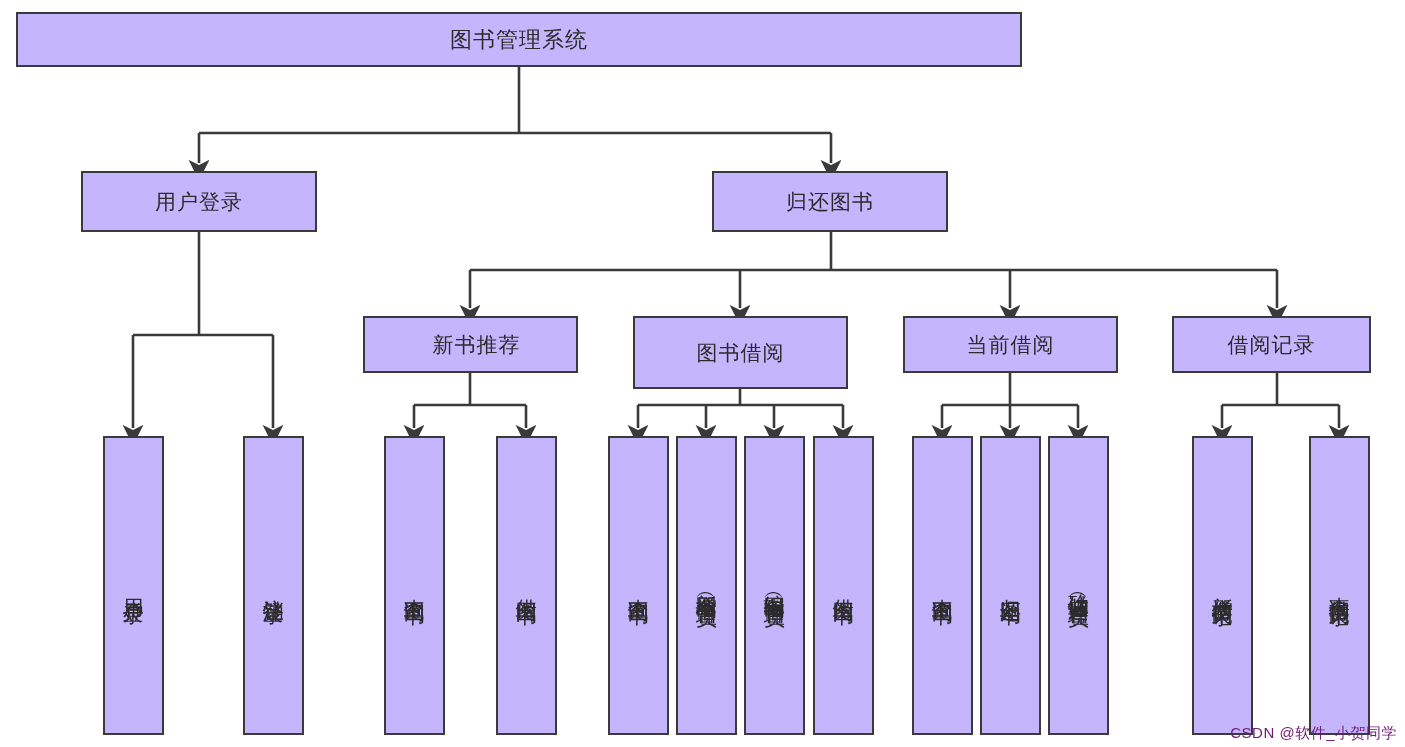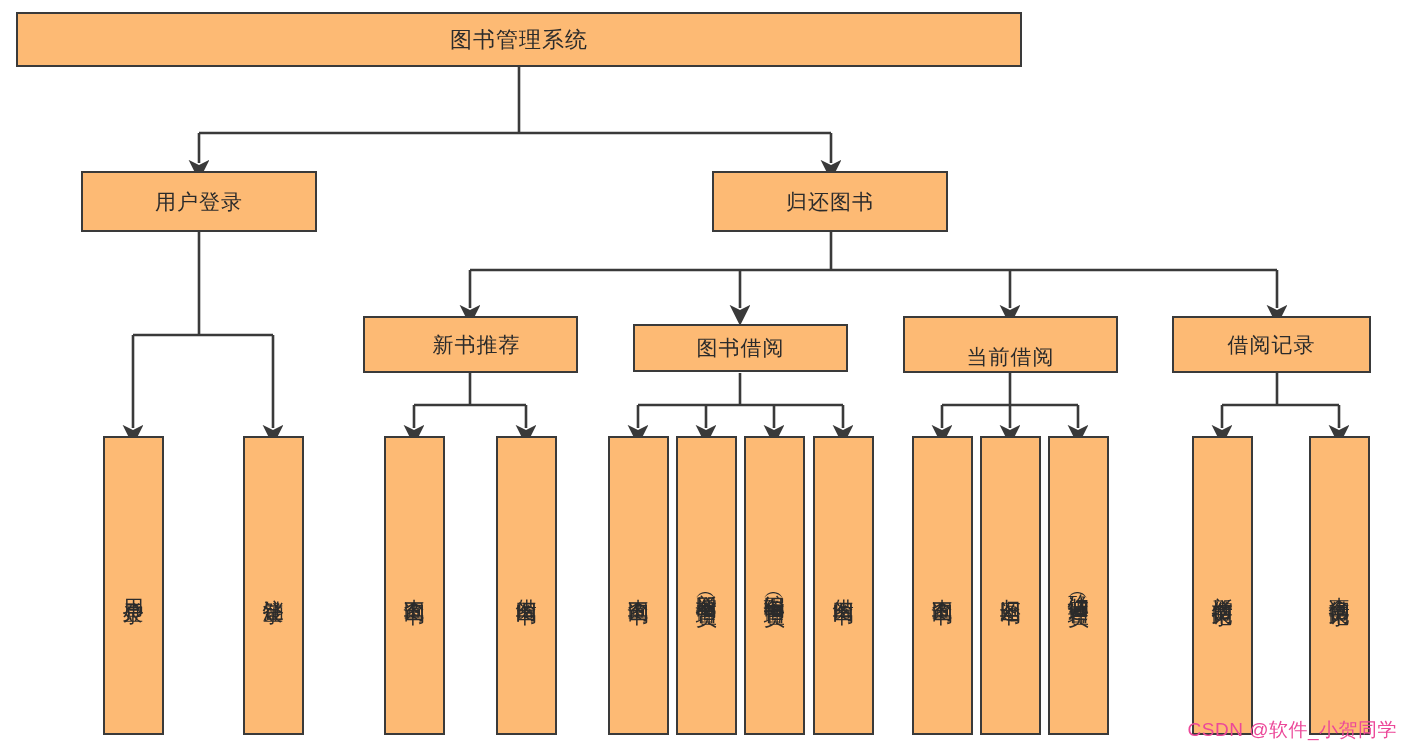--- a/index.html
+++ b/index.html
@@ -1,33 +1,33 @@
 <!DOCTYPE html>
 <html><head>
 <meta charset="utf-8">
 <style>
   html,body{margin:0;padding:0;background:#ffffff;}
   body{width:1405px;height:747px;overflow:hidden;
        font-family:"Liberation Sans","DejaVu Sans",sans-serif;}
   #canvas{position:relative;width:1405px;height:747px;background:#fff;}
   #wires{position:absolute;left:0;top:0;width:1405px;height:747px;}
 
-  .node{position:absolute;box-sizing:border-box;background:#fdba74;
+  .node{position:absolute;box-sizing:border-box;background:#c4b5fd;
         border:2.5px solid #3a3a3a;display:flex;align-items:center;
         justify-content:center;color:#2b2b2b;}
   .node.h{font-size:21px;letter-spacing:1px;}
   .node.root{font-size:22px;}
   .node.v{writing-mode:vertical-rl;text-orientation:upright;
           font-size:21px;line-height:1.22;letter-spacing:2px;
           padding:6px 0;}
   .node .txt{display:block;white-space:pre-line;}
   .node.v .txt{text-align:center;}
 
-  #watermark{position:absolute;right:8px;bottom:4px;color:#ec4899;
-             font-size:19px;letter-spacing:0.5px;white-space:nowrap;}
+  #watermark{position:absolute;right:8px;bottom:4px;color:#701a75;
+             font-size:15px;letter-spacing:0.5px;white-space:nowrap;}
 </style>
 </head>
 <body>
 
 <div id="canvas">
 
   <svg id="wires" viewBox="0 0 1405 747" xmlns="http://www.w3.org/2000/svg">
     <defs>
       <marker id="arw" markerWidth="12" markerHeight="12" refX="1.2" refY="4" orient="auto" markerUnits="strokeWidth">
         <path d="M0,0 L8,4 L0,8 L2,4 z" fill="#3a3a3a"></path>
@@ -84,24 +84,24 @@
   <div class="node h" style="left:81px;top:171px;width:236px;height:61px;">
     <span class="txt">用户登录</span>
   </div>
   <div class="node h" style="left:712px;top:171px;width:236px;height:61px;">
     <span class="txt">归还图书</span>
   </div>
 
   <div class="node h" style="left:363px;top:316px;width:215px;height:57px;padding-left:12px;">
     <span class="txt">新书推荐</span>
   </div>
-  <div class="node h" style="left:633px;top:316px;width:215px;height:48px;margin-top:8px;">
+  <div class="node h" style="left:633px;top:316px;width:215px;height:73px;">
     <span class="txt">图书借阅</span>
   </div>
-  <div class="node h" style="left:903px;top:316px;width:215px;height:57px;align-items:flex-end;">
+  <div class="node h" style="left:903px;top:316px;width:215px;height:57px;">
     <span class="txt">当前借阅</span>
   </div>
   <div class="node h" style="left:1172px;top:316px;width:199px;height:57px;">
     <span class="txt">借阅记录</span>
   </div>
 
   <div class="node v" style="left:103px;top:436px;width:61px;height:299px;">
     <span class="txt">用户登录</span>
   </div>
   <div class="node v" style="left:243px;top:436px;width:61px;height:299px;">

